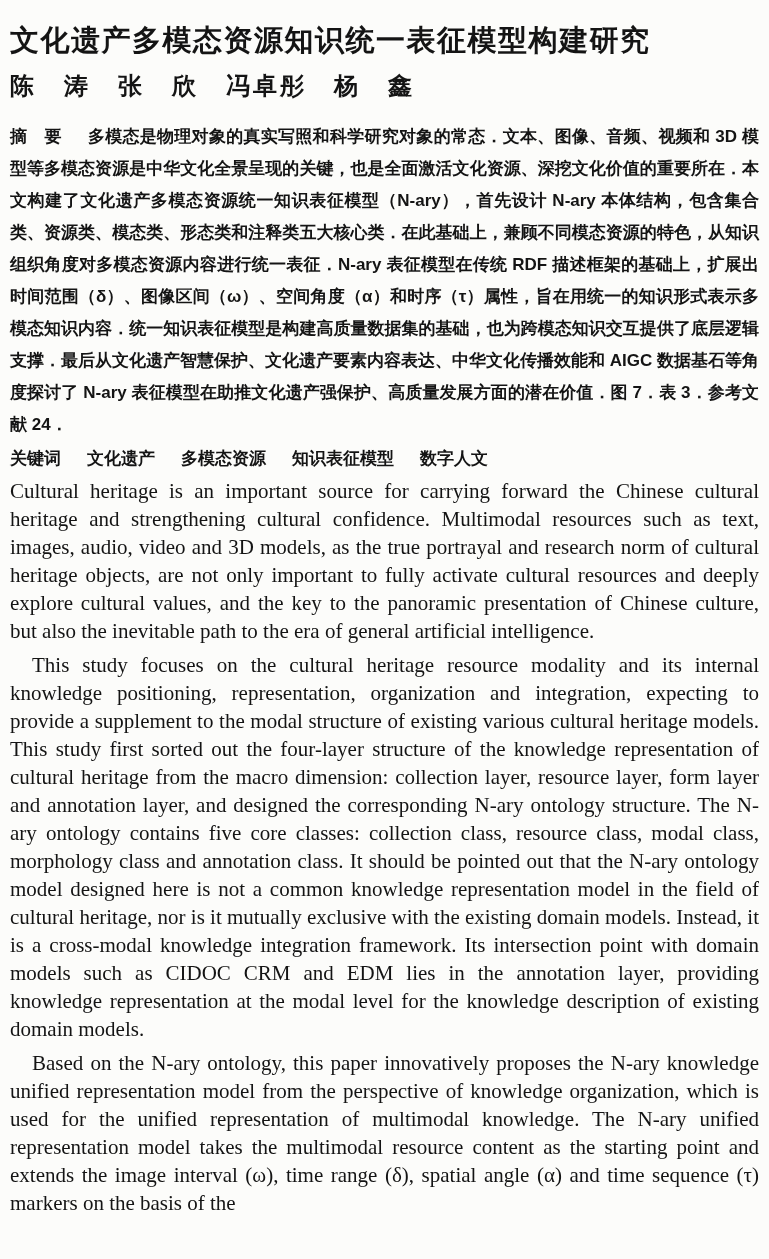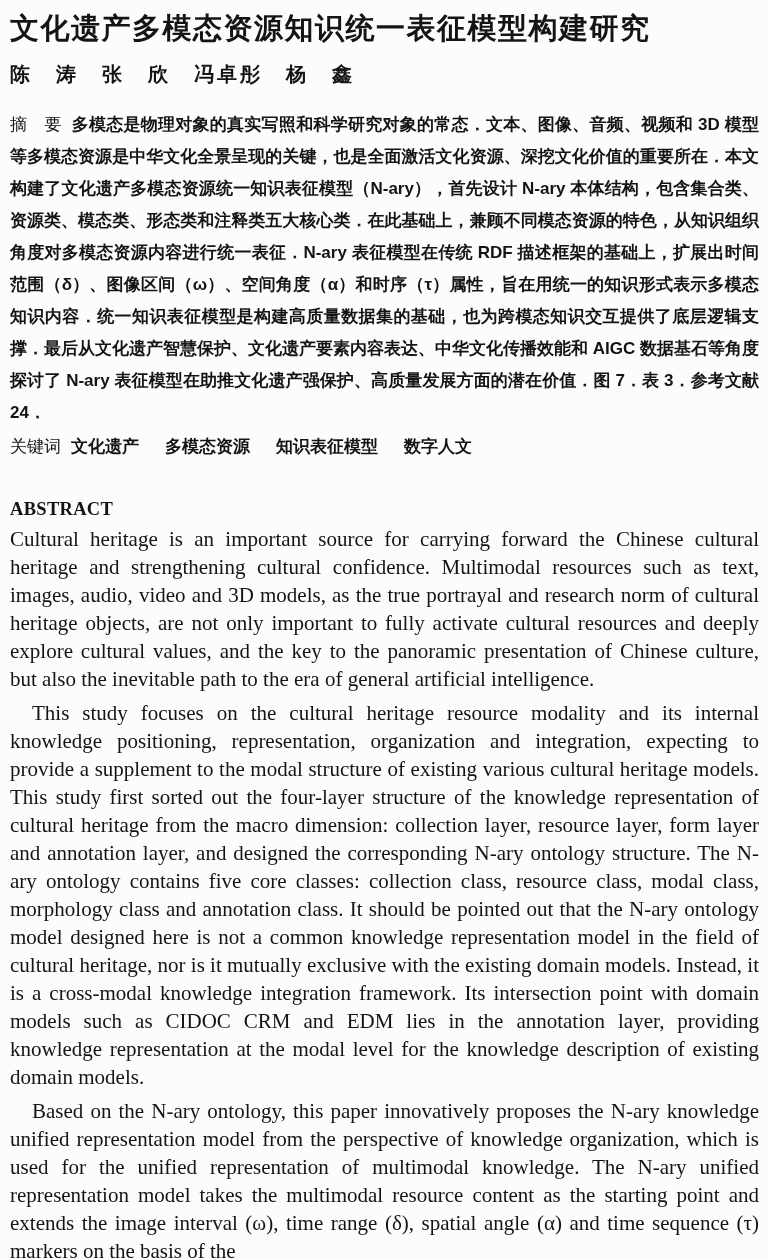--- a/index.html
+++ b/index.html
@@ -8,50 +8,50 @@
     height: 1259px;
     background: #fcfcfa;
     color: #141414;
     font-family: "Liberation Serif", serif;
     overflow: hidden;
   }
   .doc {
     box-sizing: border-box;
     width: 769px;
     height: 941px;
-    padding: 6px 10px 8px 10px;
+    padding: 18px 10px 8px 10px;
   }
   
   .zh-title {
     margin: 2px 0 0 0;
     font-family: "Liberation Sans", sans-serif;
     font-weight: 900;
     font-size: 29px;
     line-height: 40px;
     letter-spacing: 1.5px;
   }
   .zh-authors {
     margin-top: 13px;
     font-family: "Liberation Sans", sans-serif;
     font-weight: 700;
-    font-size: 20px;
+    font-size: 24px;
     line-height: 26px;
     letter-spacing: 3px;
   }
   .zh-abstract {
     margin: 22px 0 0 0;
     font-family: "Liberation Sans", sans-serif;
     font-weight: 600;
     font-size: 17px;
     line-height: 32px;
     text-align: justify;
   }
   .zh-label {
-    font-weight: 400;
-    margin-right: 10px;
+    font-weight: 700;
+    margin-right: 26px;
     white-space: nowrap;
   }
   .zh-keywords, .zh-clc {
     font-family: "Liberation Sans", sans-serif;
     font-weight: 600;
     font-size: 17px;
     line-height: 29px;
   }
   .zh-keywords { margin-top: 3px; }
   .kw { margin-right: 26px; }
@@ -96,19 +96,18 @@
 
   <p class="zh-abstract"><span class="zh-label">摘　要</span><span>多模态是物理对象的真实写照和科学研究对象的常态．文本、图像、音频、视频和 3D 模型等多模态资源是中华文化全景呈现的关键，也是全面激活文化资源、深挖文化价值的重要所在．本文构建了文化遗产多模态资源统一知识表征模型（N-ary），首先设计 N-ary 本体结构，包含集合类、资源类、模态类、形态类和注释类五大核心类．在此基础上，兼顾不同模态资源的特色，从知识组织角度对多模态资源内容进行统一表征．N-ary 表征模型在传统 RDF 描述框架的基础上，扩展出时间范围（δ）、图像区间（ω）、空间角度（α）和时序（τ）属性，旨在用统一的知识形式表示多模态知识内容．统一知识表征模型是构建高质量数据集的基础，也为跨模态知识交互提供了底层逻辑支撑．最后从文化遗产智慧保护、文化遗产要素内容表达、中华文化传播效能和 AIGC 数据基石等角度探讨了 N-ary 表征模型在助推文化遗产强保护、高质量发展方面的潜在价值．图 7．表 3．参考文献 24．</span></p>
 
   <div class="zh-keywords">
     <span class="zh-label">关键词</span><span class="kw">文化遗产</span><span class="kw">多模态资源</span><span class="kw">知识表征模型</span><span class="kw">数字人文</span>
   </div>
 
 
 
 
-  <h3 class="abstract-heading">ABSTRACT</h3>
 
   <p class="en-para">Cultural heritage is an important source for carrying forward the Chinese cultural heritage and strengthening cultural confidence. Multimodal resources such as text, images, audio, video and 3D models, as the true portrayal and research norm of cultural heritage objects, are not only important to fully activate cultural resources and deeply explore cultural values, and the key to the panoramic presentation of Chinese culture, but also the inevitable path to the era of general artificial intelligence.</p>
   <p class="en-para indent">This study focuses on the cultural heritage resource modality and its internal knowledge positioning, representation, organization and integration, expecting to provide a supplement to the modal structure of existing various cultural heritage models. This study first sorted out the four-layer structure of the knowledge representation of cultural heritage from the macro dimension: collection layer, resource layer, form layer and annotation layer, and designed the corresponding N-ary ontology structure. The N-ary ontology contains five core classes: collection class, resource class, modal class, morphology class and annotation class. It should be pointed out that the N-ary ontology model designed here is not a common knowledge representation model in the field of cultural heritage, nor is it mutually exclusive with the existing domain models. Instead, it is a cross-modal knowledge integration framework. Its intersection point with domain models such as CIDOC CRM and EDM lies in the annotation layer, providing knowledge representation at the modal level for the knowledge description of existing domain models.</p>
   <p class="en-para indent">Based on the N-ary ontology, this paper innovatively proposes the N-ary knowledge unified representation model from the perspective of knowledge organization, which is used for the unified representation of multimodal knowledge. The N-ary unified representation model takes the multimodal resource content as the starting point and extends the image interval (ω), time range (δ), spatial angle (α) and time sequence (τ) markers on the basis of the</p>
 
 </div>
 
 </body></html>

